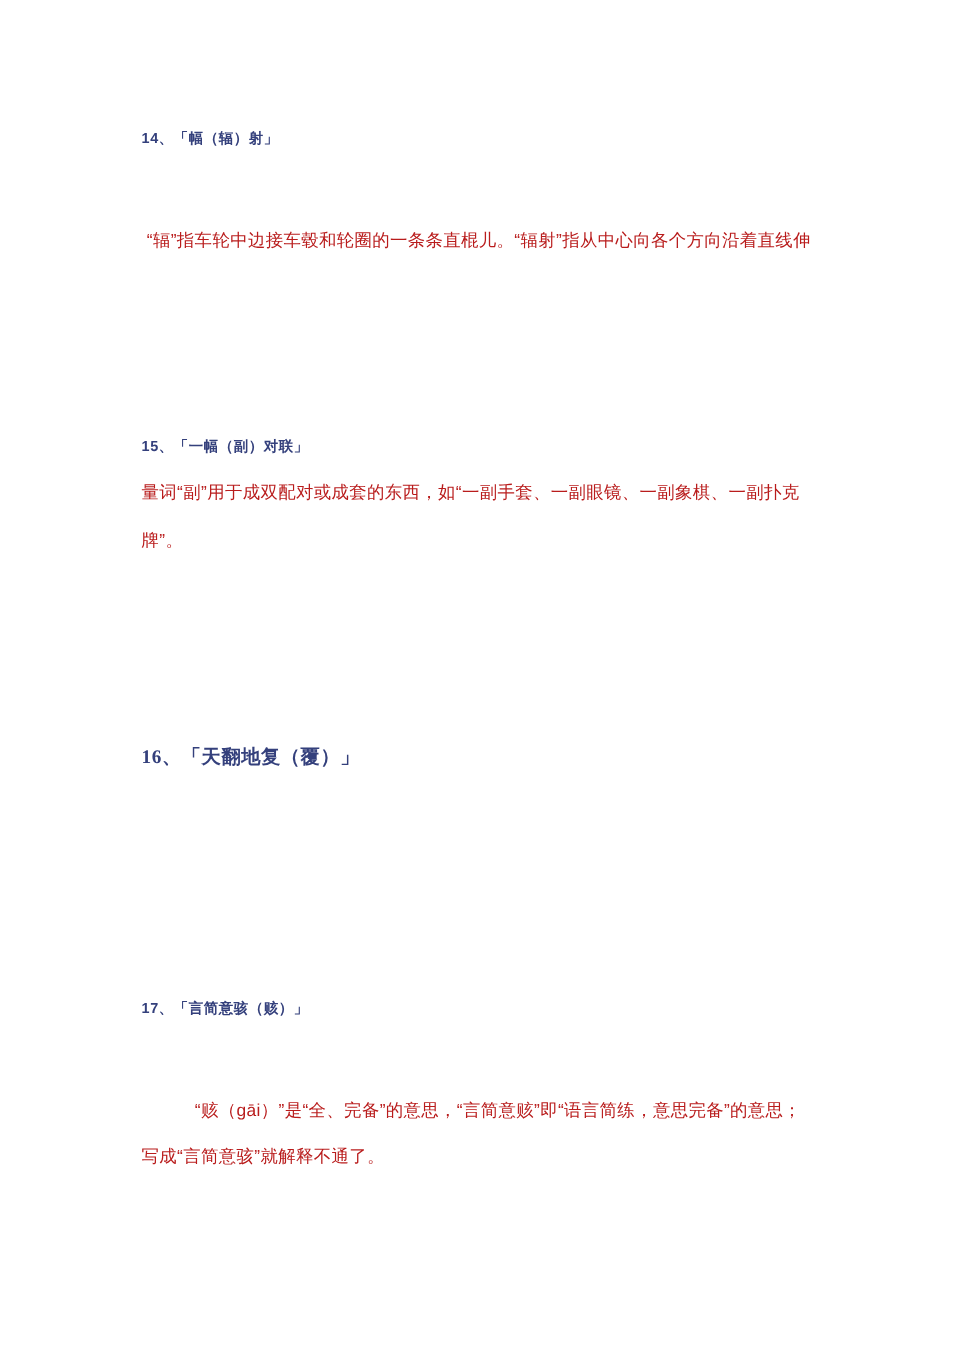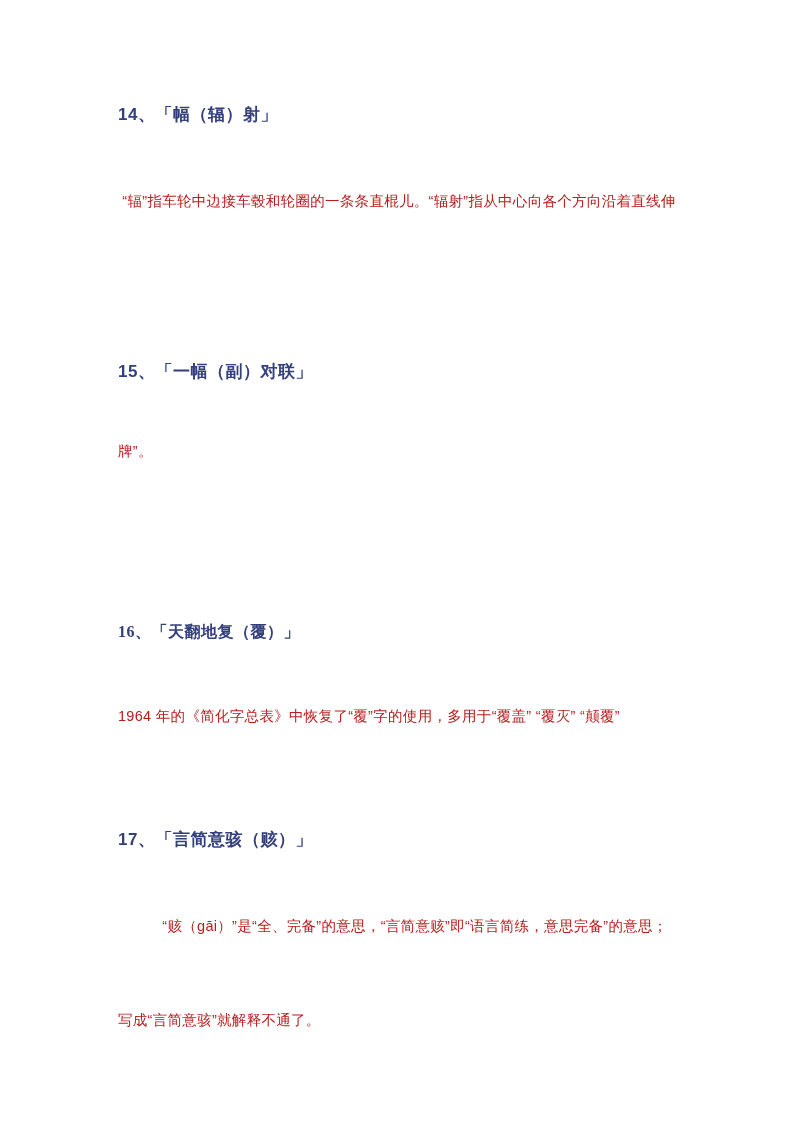--- a/index.html
+++ b/index.html
@@ -11,21 +11,21 @@
     position: relative;
     width: 794px;
     height: 1123px;
     background: #ffffff;
     overflow: hidden;
     font-family: "Liberation Sans", "DejaVu Sans", sans-serif;
   }
   .hd {
     position: absolute;
     left: 118px;
-    font-size: 17px;
+    font-size: 12px;
     font-weight: bold;
     line-height: 20px;
     color: #34407c;
     letter-spacing: 0.5px;
     white-space: pre;
   }
   .hd.serif {
     font-family: "Liberation Serif", "DejaVu Serif", serif;
     font-size: 16px;
   }
@@ -45,33 +45,33 @@
   .s14-l1 { top: 221px; }
   .s15-h  { top: 314px; margin-top: 48px; }
   .s15-l0 { top: 391px; }
   .s15-l1 { top: 431px; }
   .s15-l2 { top: 516px; }
   .s16-h  { top: 622px; }
   .s16-l0 { top: 696px; }
   .s16-l1 { top: 736px; }
   .s17-h  { top: 830px; }
   .s17-l0 { top: 906px; margin-left: 40px; }
-  .s17-l1 { top: 1000px; }
+  .s17-l1 { top: 944px; }
 </style>
 </head>
 <body>
 
 <div class="page">
 
   <div class="hd s14-h">14、「幅（辐）射」</div>
   <div class="ln s14-l0"> “辐”指车轮中边接车毂和轮圈的一条条直棍儿。“辐射”指从中心向各个方向沿着直线伸</div>
 
   <div class="hd s15-h">15、「一幅（副）对联」</div>
+  <div class="ln s15-l0">量词“副”用于成双配对或成套的东西，如“一副手套、一副眼镜、一副象棋、一副扑克</div>
   <div class="ln s15-l1">牌”。</div>
 
   <div class="hd serif s16-h">16、「天翻地复（覆）」</div>
-  <div class="ln s16-l0">1964 年的《简化字总表》中恢复了“覆”字的使用，多用于“覆盖” “覆灭” “颠覆”</div>
 
   <div class="hd s17-h">17、「言简意骇（赅）」</div>
   <div class="ln s17-l0"> “赅（gāi）”是“全、完备”的意思，“言简意赅”即“语言简练，意思完备”的意思；</div>
   <div class="ln s17-l1">写成“言简意骇”就解释不通了。</div>
 
 </div>
 
 </body></html>

